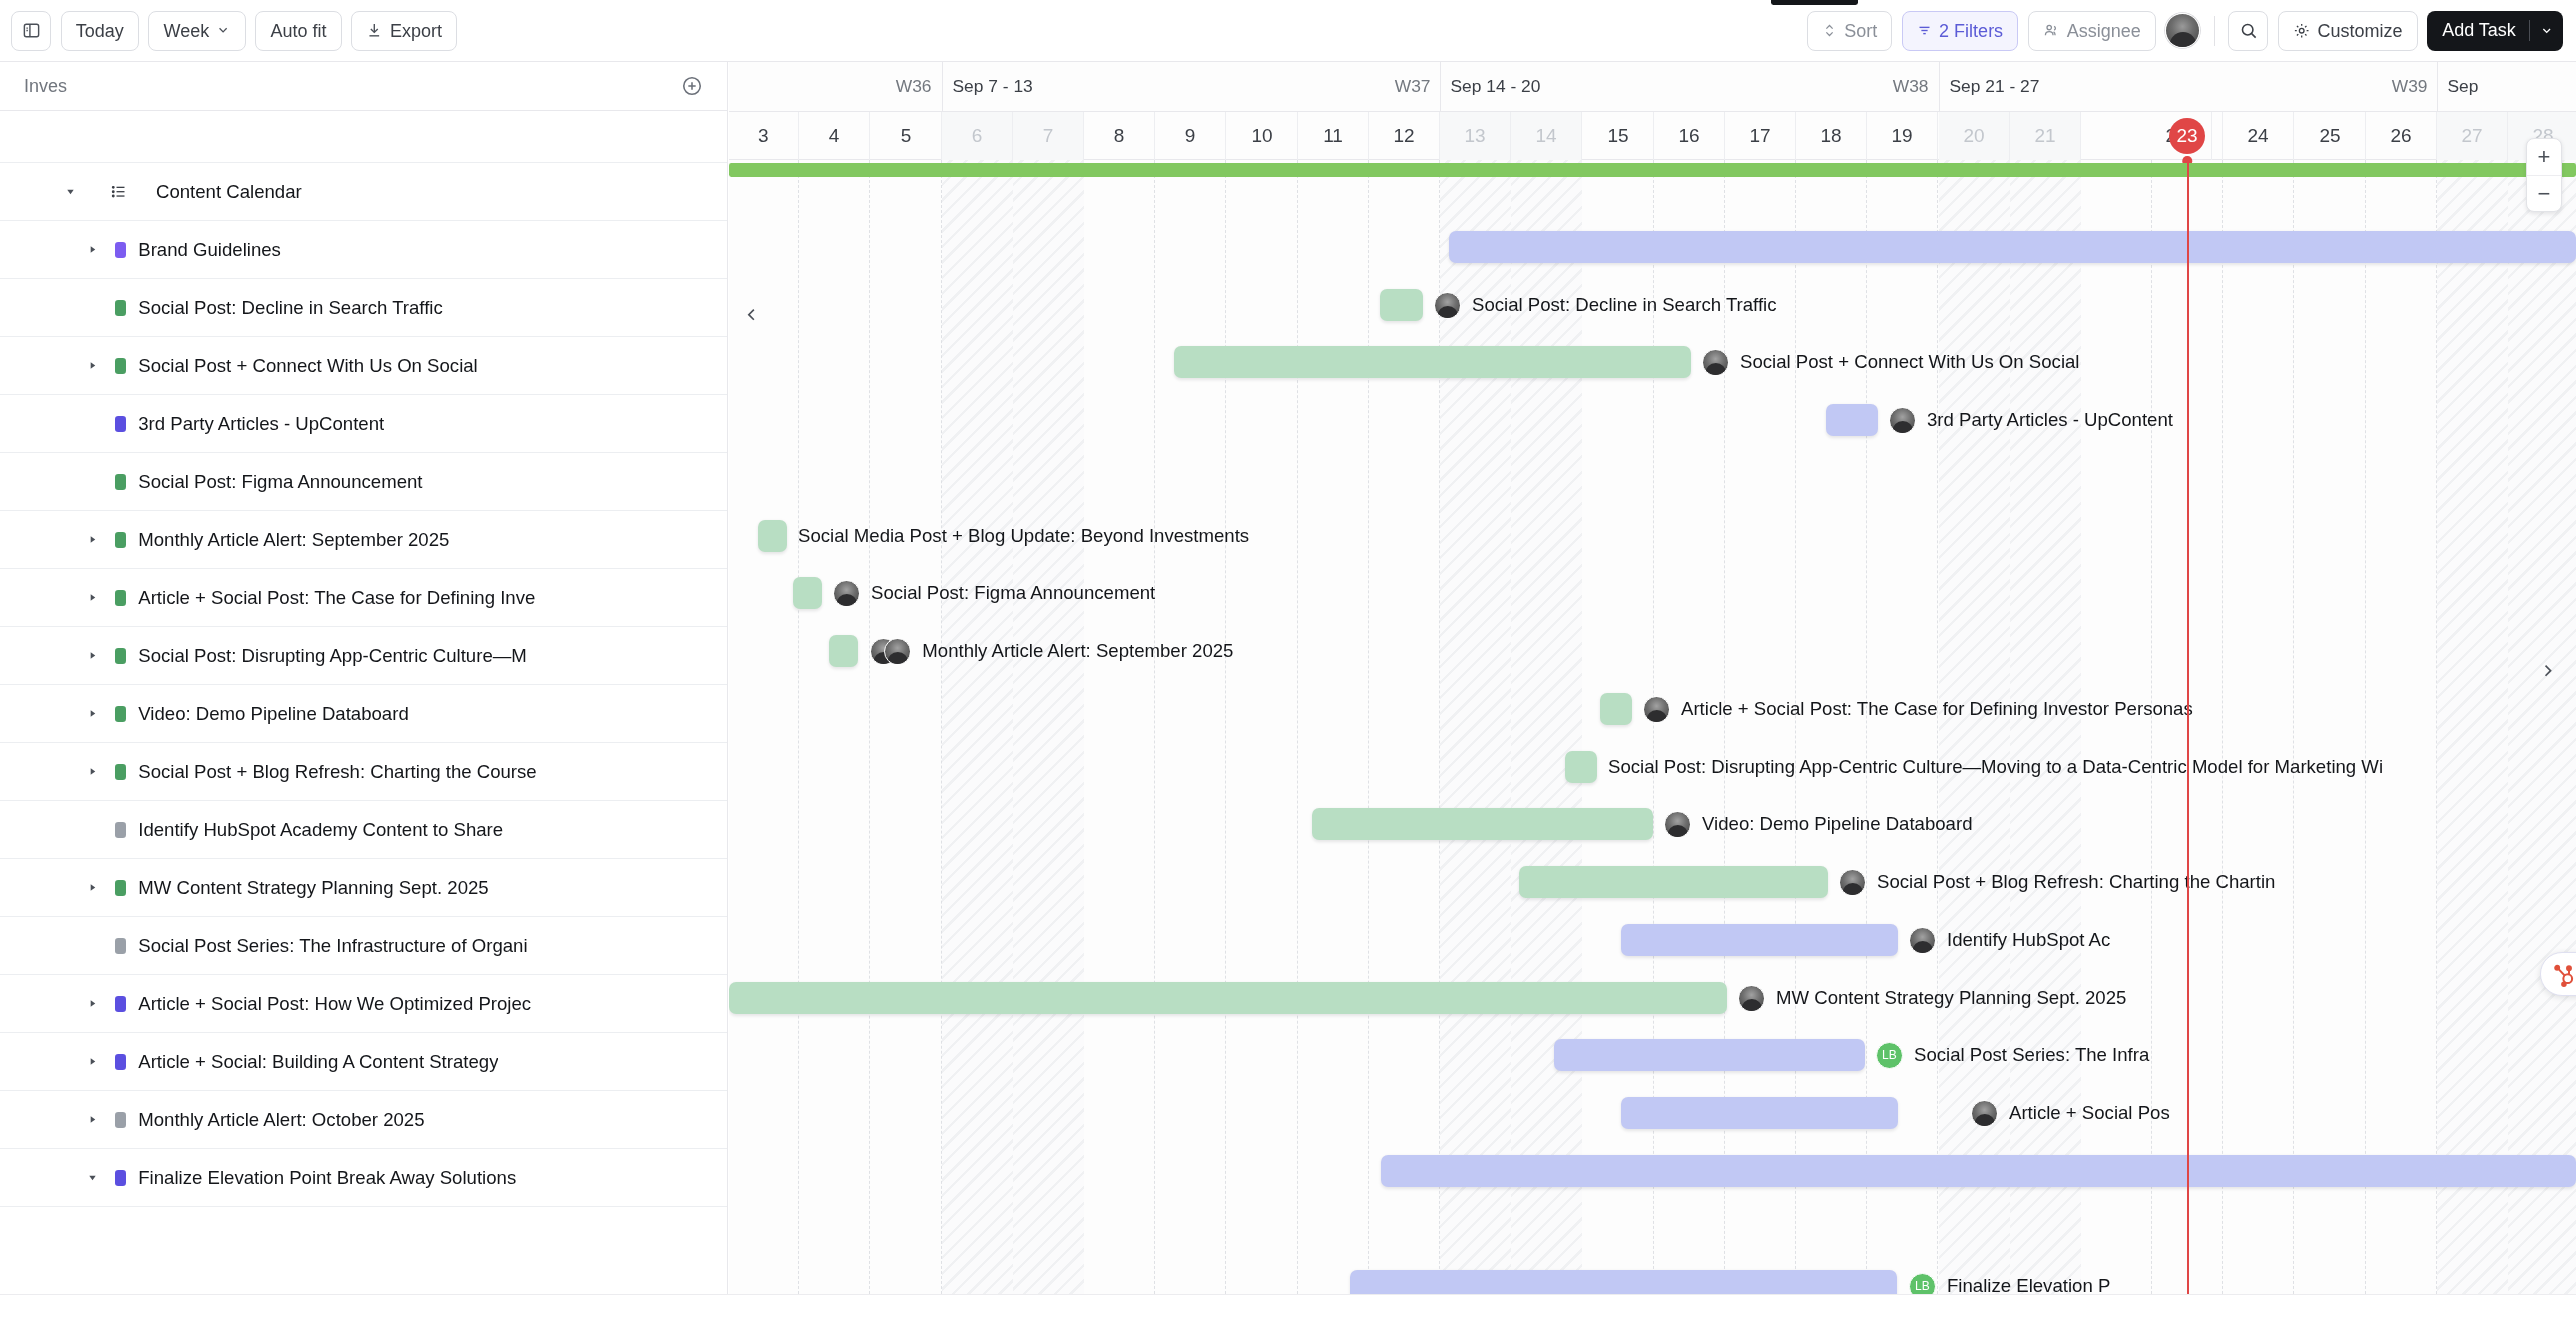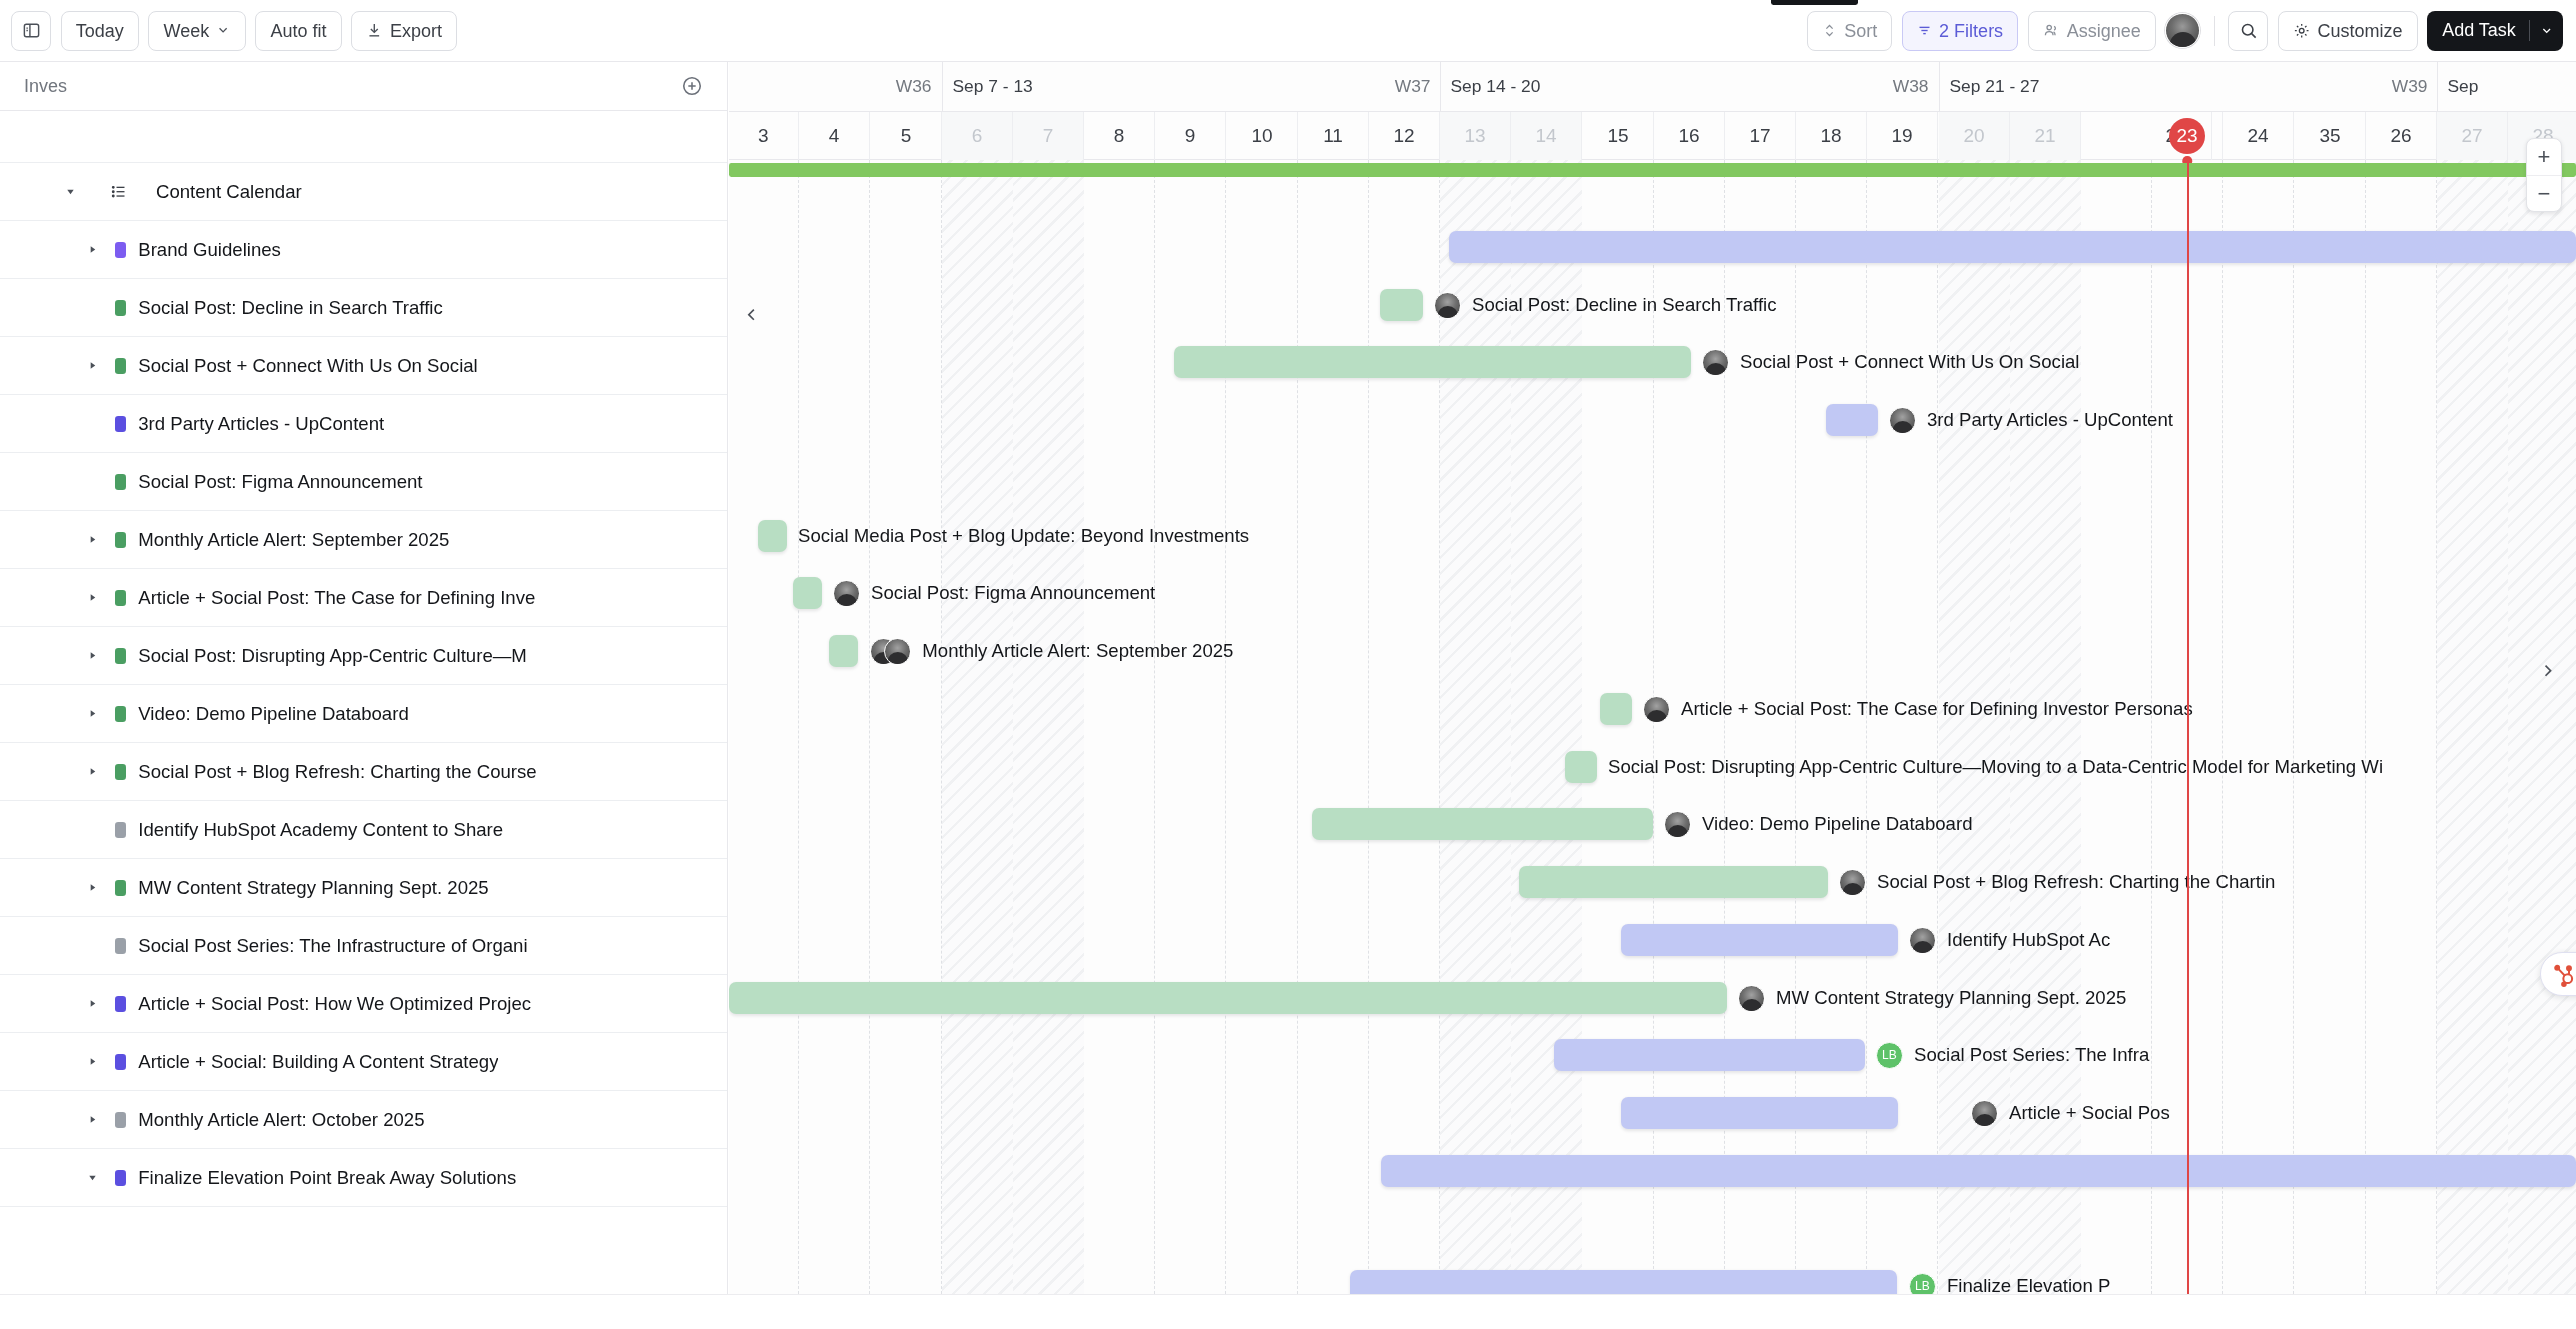--- a/index.html
+++ b/index.html
@@ -497,21 +497,21 @@
       <div class="day" style="left: 996px;">17</div>
       <div class="day" style="left: 1067px;">18</div>
       <div class="day" style="left: 1138px;">19</div>
       <div class="day we" style="left: 1210px;">20</div>
       <div class="day we" style="left: 1281px;">21</div>
       <div class="day" style="left: 1412px;">22</div>
       <div class="day today-cell" style="left: 1423px;">
         <span class="today-pill">23</span>
       </div>
       <div class="day" style="left: 1494px;">24</div>
-      <div class="day" style="left: 1566px;">35</div>
+      <div class="day" style="left: 1566px;">25</div>
       <div class="day" style="left: 1637px;">26</div>
       <div class="day we" style="left: 1708px;">27</div>
       <div class="day we" style="left: 1779px;">28</div>
     </div>
   <div class="grid" id="grid">
       <div class="gcol" style="left: -0.8px;"></div>
       <div class="gcol" style="left: 70px;"></div>
       <div class="gcol" style="left: 142px;"></div>
       <div class="gcol we" style="left: 213px;"></div>
       <div class="gcol we" style="left: 284px;"></div>

